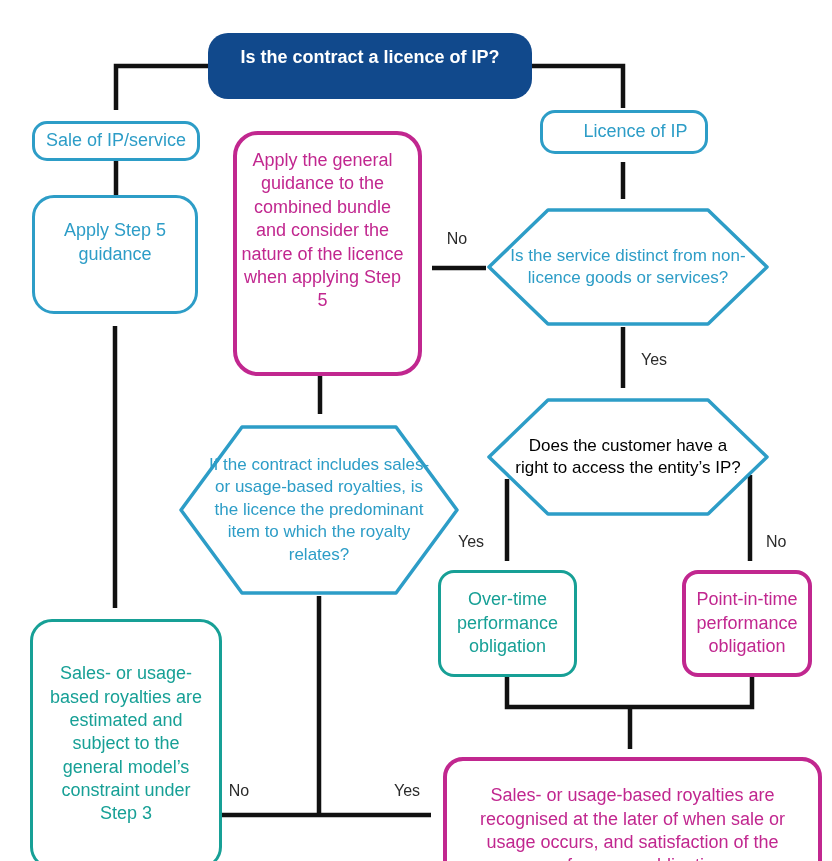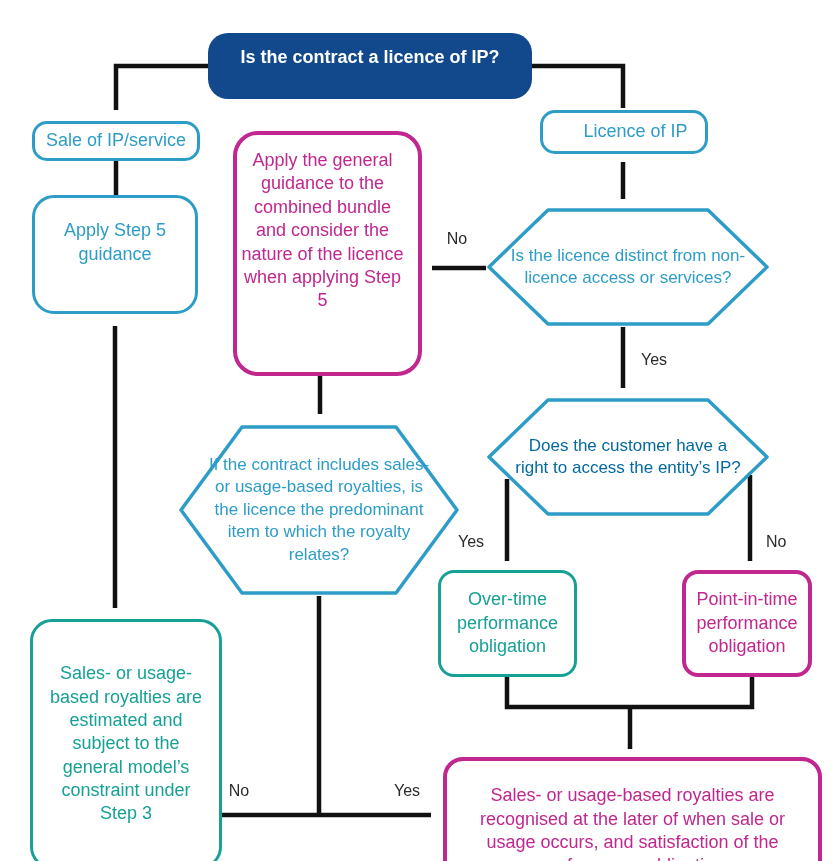--- a/index.html
+++ b/index.html
@@ -74,29 +74,29 @@
 
   <div class="node round22 thick top-align" style="left: 233px; top: 107px; width: 189px; height: 245px; padding-right: 10px; border-radius: 25px; border-color: rgb(193, 39, 143); color: rgb(193, 39, 143);">Apply the general guidance to the combined bundle and consider the nature of the licence when applying Step 5</div>
 
   <div class="node pill" style="left: 540px; top: 86px; width: 168px; height: 44px; border-color: rgb(45, 157, 199); color: rgb(45, 157, 199); padding-left: 23px;">Licence of IP</div>
 
   <div class="hexwrap" style="left:486px;top:183px;width:284px;height:120px;">
     <svg viewBox="0 0 284 120" preserveAspectRatio="none">
       <polygon points="3,60 62,3 222,3 281,60 222,117 62,117" fill="#ffffff" stroke-width="3.5" stroke-linejoin="round" stroke="#2D9DC7"></polygon>
     </svg>
     <div class="hextext" style="padding-bottom: 12px; color: rgb(45, 157, 199);">
-      <div>Is the licence distinct from non-licence access or services?</div>
+      <div>Is the service distinct from non-licence goods or services?</div>
     </div>
   </div>
 
   <div class="hexwrap" style="left:486px;top:373px;width:284px;height:120px;">
     <svg viewBox="0 0 284 120" preserveAspectRatio="none">
       <polygon points="3,60 62,3 222,3 281,60 222,117 62,117" fill="#ffffff" stroke-width="3.5" stroke-linejoin="round" stroke="#2D9DC7"></polygon>
     </svg>
-    <div class="hextext" style="padding-bottom: 14px; color: #0369a1;">
+    <div class="hextext" style="padding-bottom: 14px; color: #000000;">
       <div>Does the customer have a right to access the entity’s IP?</div>
     </div>
   </div>
 
   <div class="hexwrap" style="left:178px;top:400px;width:282px;height:172px;">
     <svg viewBox="0 0 282 172" preserveAspectRatio="none">
       <polygon points="3,86 64,3 218,3 279,86 218,169 64,169" fill="#ffffff" stroke-width="3.5" stroke-linejoin="round" stroke="#2D9DC7"></polygon>
     </svg>
     <div class="hextext" style="color: rgb(45, 157, 199);">
       <div>If the contract includes sales- or usage-based royalties, is the licence the predominant item to which the royalty relates?</div>

